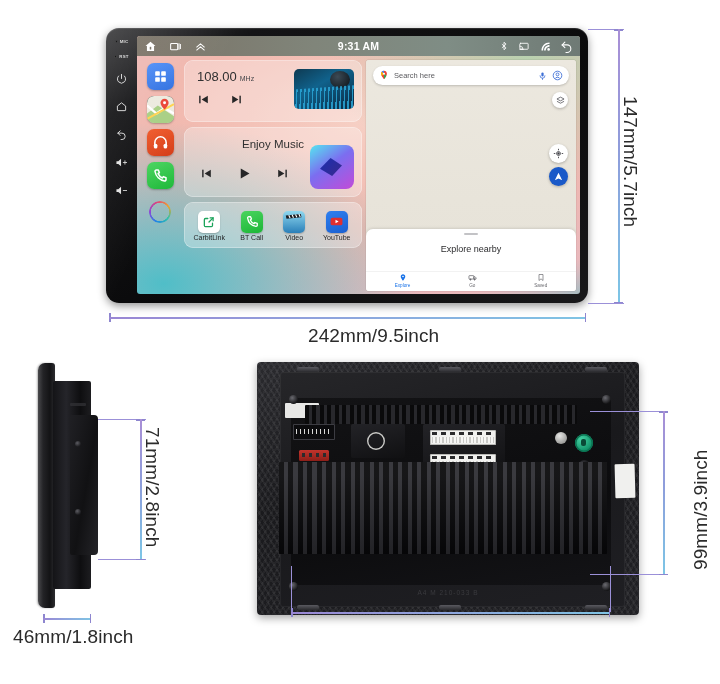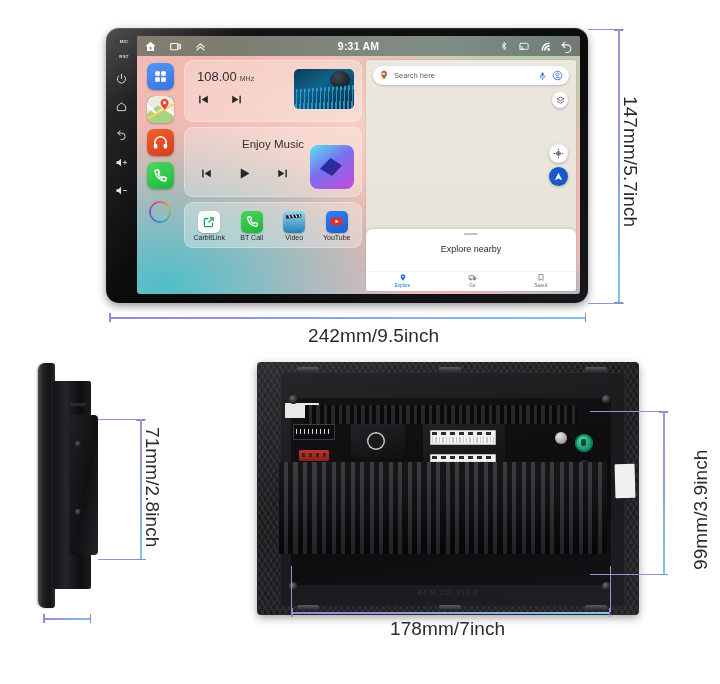--- a/index.html
+++ b/index.html
@@ -720,20 +720,21 @@
       <span class="bar"></span>
       <span class="cap b"></span>
   </div>
   <div class="dim-label lbl-v-cw" style="left:163px; top:427px;">71mm/2.8inch</div>
 
   <div class="dim-h" style="left:43px; top:614px; width:48px;">
     <span class="cap l"></span>
       <span class="bar"></span>
       <span class="cap r"></span>
   </div>
+  <div class="dim-label lbl-h" style="left:13px; top:626px;">46mm/1.8inch</div>
 
   <div id="rear-unit">
     <div id="rear-plate"></div>
     <div id="rear-inner"></div>
 
     <div id="label-white"></div>
     <div id="vent-top"></div>
 
     <div id="conn-pin-hdr"></div>
     <div id="conn-red"></div>
@@ -775,15 +776,14 @@
   </div>
   <div class="dim-label lbl-v-ccw" style="left:690px; top:570px;">99mm/3.9inch</div>
 
   <div class="ext" style="left:290.5px; top:566px; width:1px; height:46px;"></div>
   <div class="ext" style="left:609.5px; top:566px; width:1px; height:46px;"></div>
   <div class="dim-h" style="left:291px; top:608px; width:319px;">
     <span class="cap l"></span>
       <span class="bar"></span>
       <span class="cap r"></span>
   </div>
-  <div class="dim-label lbl-h" style="left:390px; top:618px;">178mm/7inch</div>
 
 </div>
 
 </body></html>

